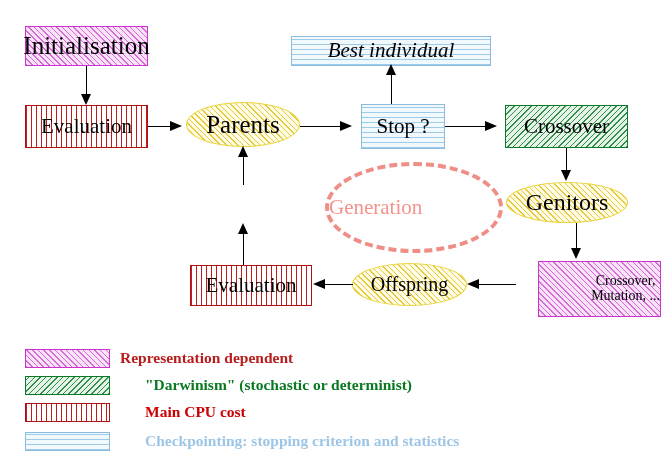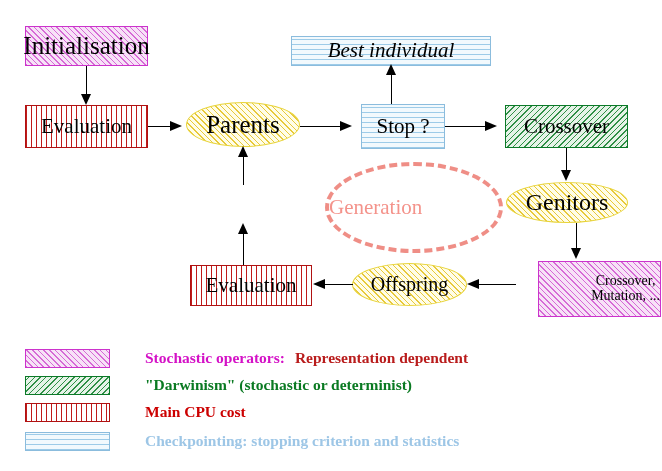--- a/index.html
+++ b/index.html
@@ -159,21 +159,20 @@
   <div class="line vline" style="left:243px;top:231px;height:34px;"></div>
   <div class="arrow arr-up" style="left:238px;top:223px;"></div>
 
   <div class="line vline" style="left:243px;top:155px;height:30px;"></div>
   <div class="arrow arr-up" style="left:238px;top:146px;"></div>
 
   <div class="legend">
 
     <div class="legend-row" style="top:5px;">
       <span class="swatch fill-magenta"></span>
-      <span class="legend-text lt-magenta">Stochastic operators:</span>
       <span class="legend-text lt-gold" style="margin-left:10px;">Representation dependent</span>
     </div>
 
     <div class="legend-row" style="top:32px;">
       <span class="swatch fill-green"></span>
       <span class="legend-text lt-green">"Darwinism" (stochastic or determinist)</span>
     </div>
 
     <div class="legend-row" style="top:88px;">
       <span class="swatch fill-blue"></span>

